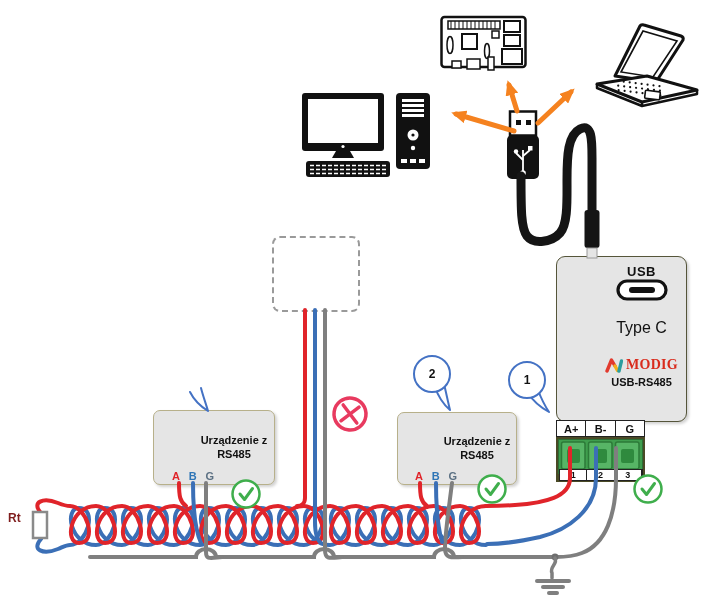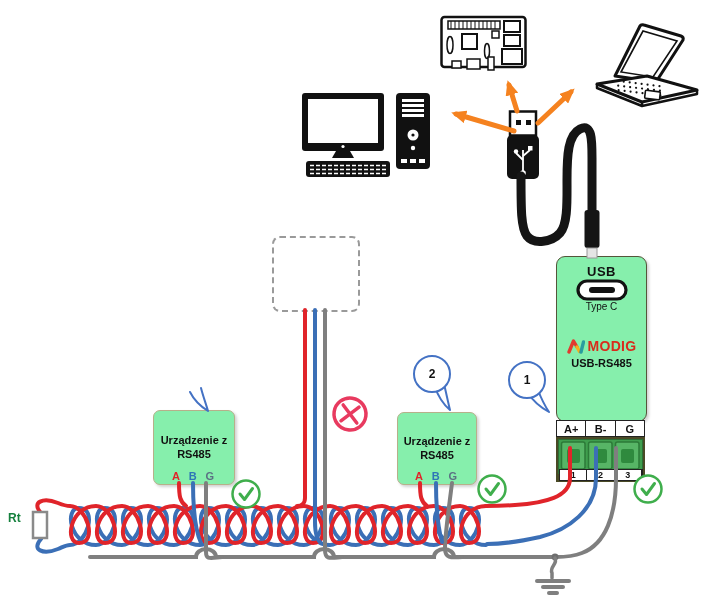--- a/index.html
+++ b/index.html
@@ -3,52 +3,52 @@
 <meta charset="utf-8">
 <style>
   html,body{margin:0;padding:0;background:#fff;}
   #stage{position:relative;width:707px;height:600px;background:#fff;overflow:hidden;
          font-family:"Liberation Sans",sans-serif;}
   .abs{position:absolute;}
   .icon-div{z-index:1;}
   #overlay{position:absolute;left:0;top:0;z-index:5;pointer-events:none;}
 
   
-  .panel{background:#86efac;border:1.5px solid #b7b08a;border-radius:7px;
-         box-shadow:2px 2px 3px rgba(0,0,0,.18);z-index:1;}
+  .panel{background:#e5e5e5;border:1.5px solid #b7b08a;border-radius:7px;
+         box-shadow:2px 2px 3px rgba(0,0,0,.18);z-index:1;padding-left:40px;}
   .devbox{display:flex;flex-direction:column;align-items:center;justify-content:center;
           text-align:center;font-weight:bold;font-size:11px;line-height:1.2;color:#111;}
   .devbox .pins{position:absolute;bottom:1px;display:flex;justify-content:space-between;
                 font-weight:bold;font-size:11px;}
   .pinA{color:#e0242a;} .pinB{color:#2e75b6;} .pinG{color:#5b7083;}
 
   
   #converter{display:flex;flex-direction:column;align-items:center;color:#111;}
   #converter .usb-t{font-weight:bold;font-size:13px;letter-spacing:.5px;margin-top:7px;}
-  #converter .typec{font-size:10px;margin-top:0;}
-  #converter .brandrow{display:flex;align-items:center;gap:3px;margin-top:26px;}
+  #converter .typec{font-size:16px;margin-top:18px;}
+  #converter .brandrow{display:flex;align-items:center;gap:3px;margin-top:20px;font-family:Liberation Serif, serif;}
   #converter .brand{font-weight:bold;font-size:14px;color:#d92b1c;letter-spacing:.3px;}
   #converter .model{font-weight:bold;font-size:11px;margin-top:3px;}
 
   
   .strip{display:flex;background:#fff;border:1.5px solid #222;z-index:1;box-sizing:border-box;}
   .strip .cell{flex:1;display:flex;align-items:center;justify-content:center;
                font-weight:bold;color:#111;border-right:1.5px solid #222;}
   .strip .cell:last-child{border-right:none;}
   #term-labels .cell{font-size:11px;}
   #term-nums{border-width:1px;}
   #term-nums .cell{font-size:9px;border-right:1px solid #222;}
 
   
   .balloon{background:#fff;border:2px solid #4472c4;border-radius:50%;z-index:6;
            display:flex;flex-direction:column;align-items:center;justify-content:center;
            font-weight:bold;color:#111;line-height:1.05;}
 
   .dashedbox{border:2px dashed #9a9a9a;border-radius:8px;background:#fff;z-index:1;}
-  .rt-label{font-weight:bold;font-size:12px;color:#15803d;z-index:1;}
+  .rt-label{font-weight:bold;font-size:12px;color:#7f1d1d;z-index:1;}
 </style>
 </head>
 <body>
 
 <div id="stage">
 
   <div class="abs icon-div" style="left:440px;top:15px;width:88px;height:58px">
     <svg width="88" height="58" viewBox="0 0 88 58">
       <rect x="1.5" y="2" width="84" height="50" rx="3" fill="#fff" stroke="#111" stroke-width="2.5"></rect>
       <rect x="8" y="6" width="52" height="8" fill="none" stroke="#111" stroke-width="1.5"></rect>

